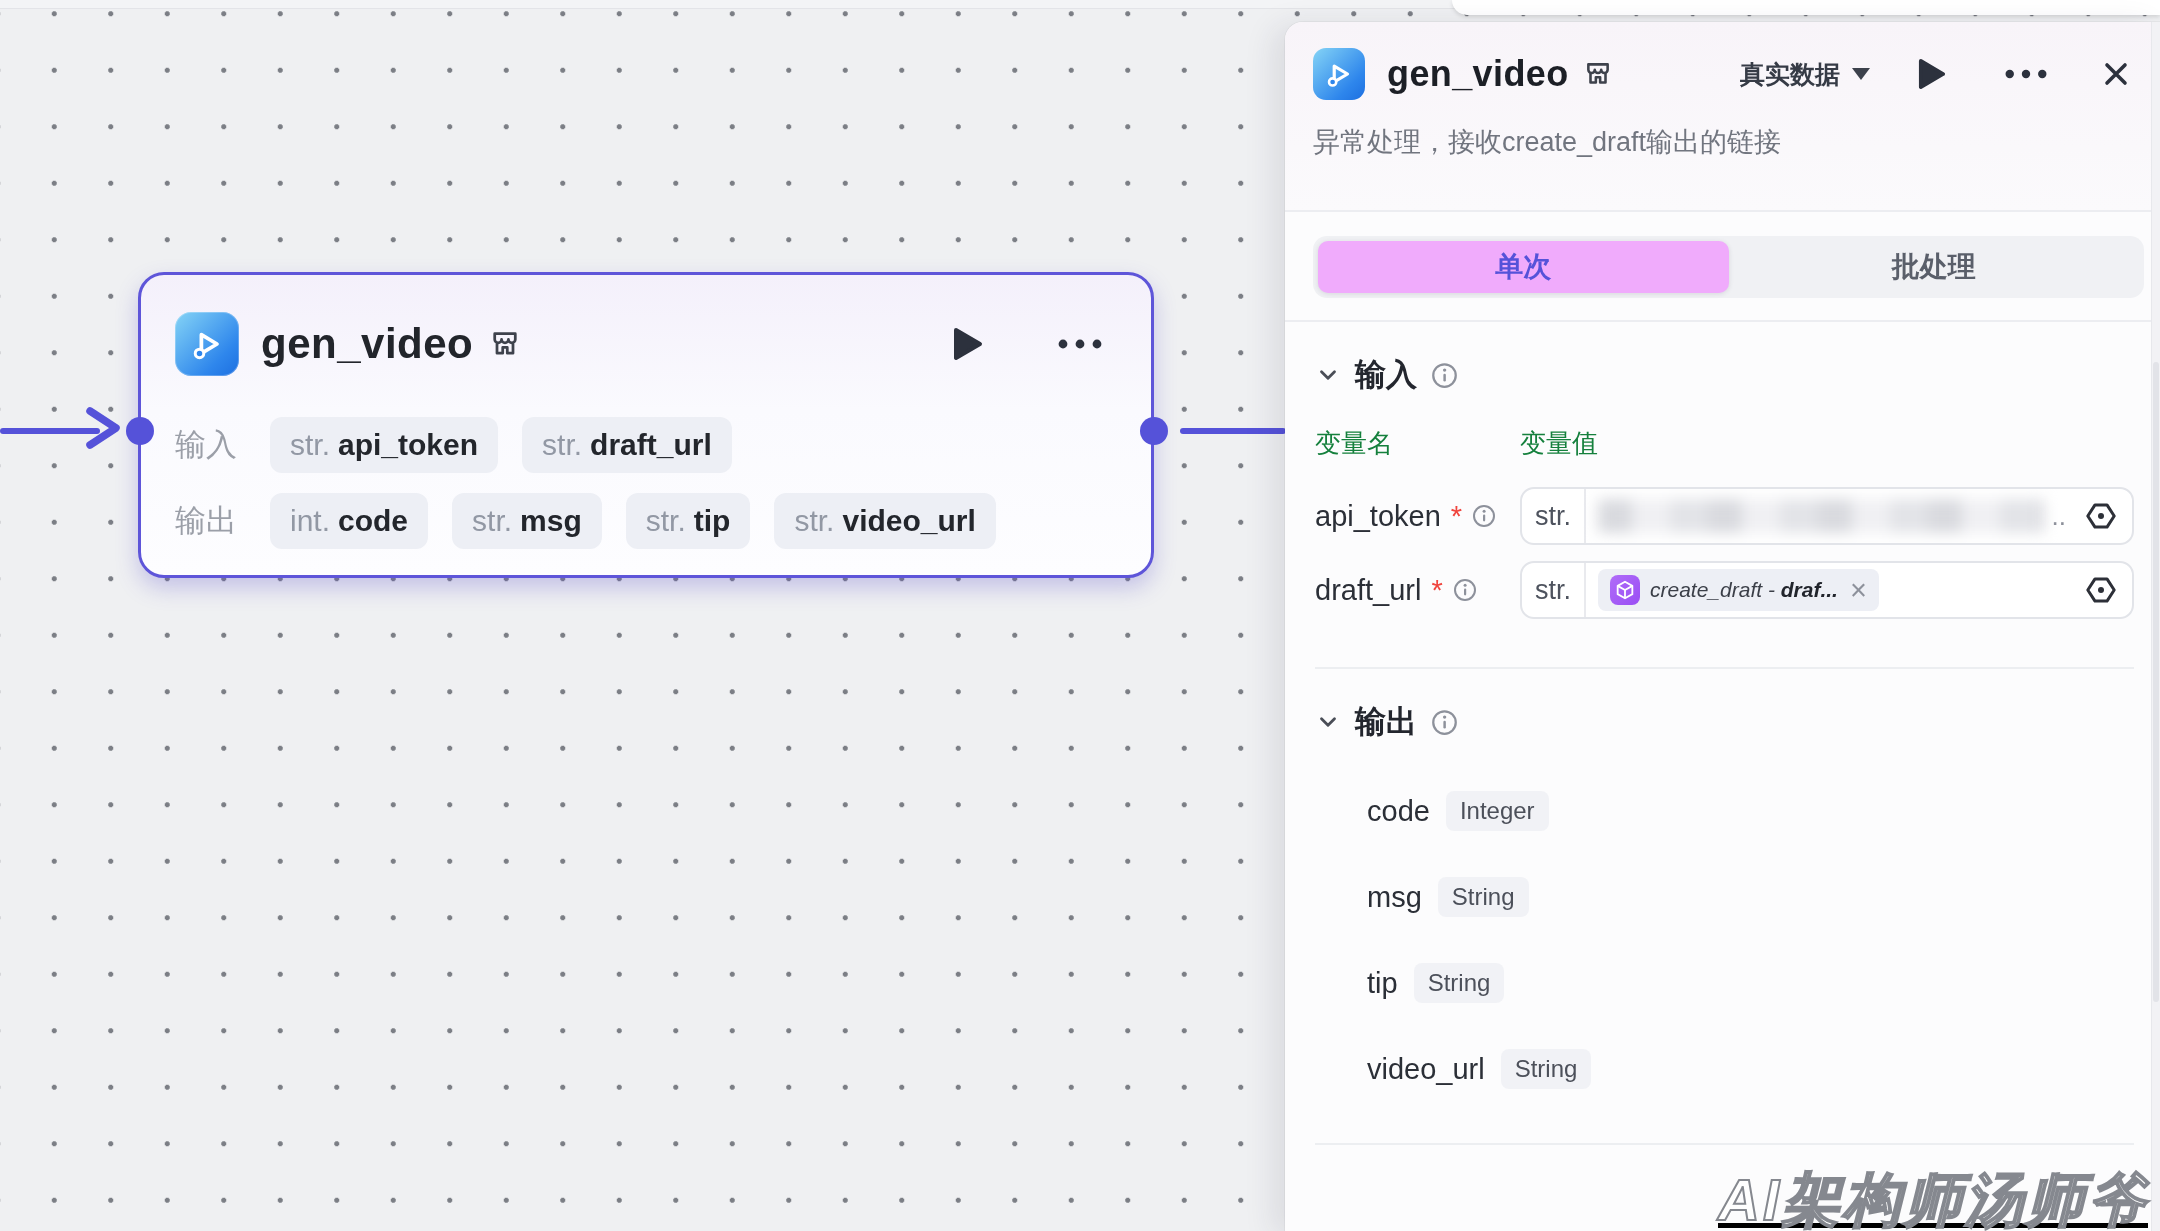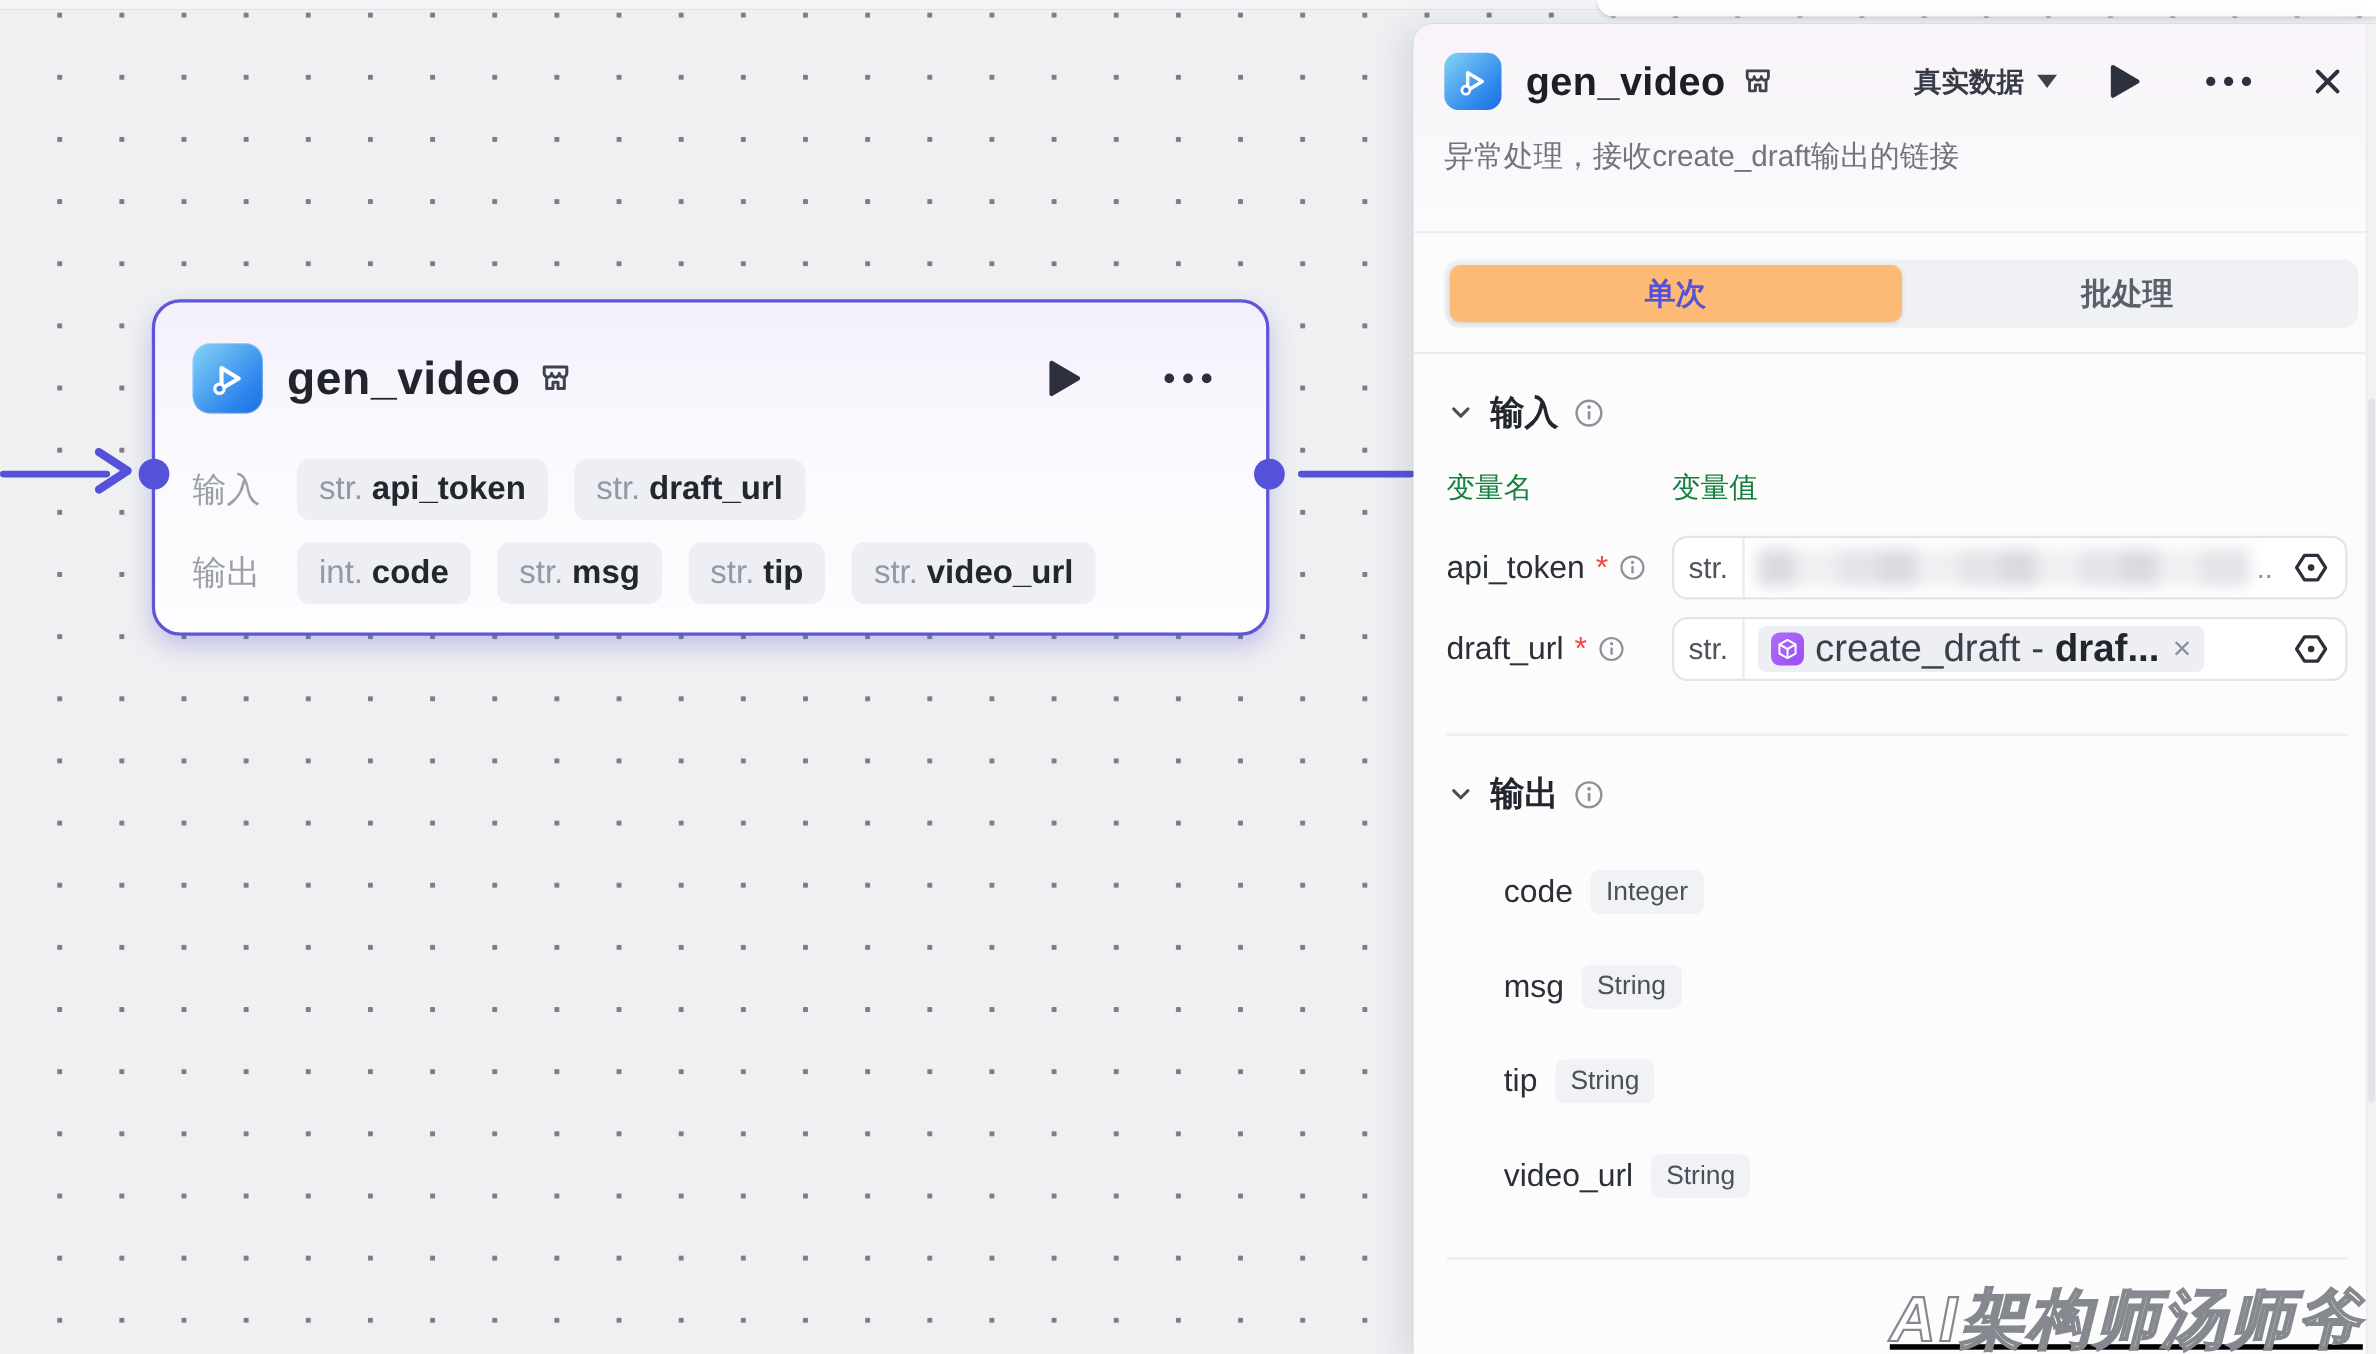--- a/index.html
+++ b/index.html
@@ -87,21 +87,21 @@
   .caret-down { width:0; height:0; border-left:9px solid transparent; border-right:9px solid transparent;
     border-top:12px solid #3c414c; }
   .panel-run { margin-right:58px; }
   .panel-more { margin-right:52px; }
   .panel-desc { margin-top:22px; font-size:27px; color:#71757f; }
 
   .tabs-wrap { padding:24px 16px 22px 28px; border-bottom:2px solid #ecedf1; }
   .tab-track { height:62px; background:#f0f1f4; border-radius:14px; display:flex; padding:5px; }
   .tab { flex:1; display:flex; align-items:center; justify-content:center;
     font-size:28px; font-weight:600; color:#5a5f6a; border-radius:10px; cursor:pointer; }
-  .tab.active { background:#fdba74; color:#5552d9; box-shadow:0 1px 5px rgba(30,30,60,.12); }
+  .tab.active { background:#f0abfc; color:#5552d9; box-shadow:0 1px 5px rgba(30,30,60,.12); }
 
   .section { padding:0 26px 0 30px; }
   .section-header { display:flex; align-items:center; gap:14px; padding-top:32px; }
   .section-title { font-size:31px; font-weight:700; color:#23262e; }
   .chev { color:#4a4e57; display:flex; }
   .info { color:#8d919b; display:flex; }
 
   .cols { display:flex; margin-top:30px; font-size:26px; color:#15803d; }
   .col-name { width:205px; }
 
@@ -119,21 +119,21 @@
     background:repeating-linear-gradient(90deg,#d9dadf 0 34px,#f0f0f3 34px 72px,#e3e4e8 72px 110px);
     filter:blur(7px); }
   .masked-suffix { color:#8b8f99; font-size:26px; margin-left:8px; flex:0 0 auto; }
   .hex-btn { width:46px; flex:0 0 auto; display:flex; align-items:center; justify-content:center;
     margin-right:8px; cursor:pointer; background:none; border:none; padding:0; color:#2d3038; }
   .chip { display:flex; align-items:center; gap:10px; background:#edeff5; border-radius:8px;
     height:42px; padding:0 12px; min-width:0; }
   .chip-icon { width:30px; height:30px; border-radius:8px; flex:0 0 auto;
     background:linear-gradient(135deg,#b06cf8,#9a4ef4);
     display:flex; align-items:center; justify-content:center; }
-  .chip-text { font-size:35px; color:#3b3f48; white-space:nowrap; overflow:hidden; }
+  .chip-text { font-size:21px; color:#3b3f48; white-space:nowrap; overflow:hidden;font-style:italic; }
   .chip-bold { font-weight:700; color:#22252c; }
   .chip-x { font-size:29px; color:#8d919b; margin-left:2px; cursor:pointer; }
 
   .divider { height:2px; background:#eceef1; margin-top:48px; }
   .divider.after-output { margin-top:50px; }
 
   .out-row { display:flex; align-items:center; height:48px; margin-top:38px; padding-left:52px; }
   .out-row.first { margin-top:44px; }
   .out-name { font-size:29px; color:#2b2f37; }
   .type-badge { margin-left:16px; font-size:24px; color:#4c505a; background:#f1f2f6;

